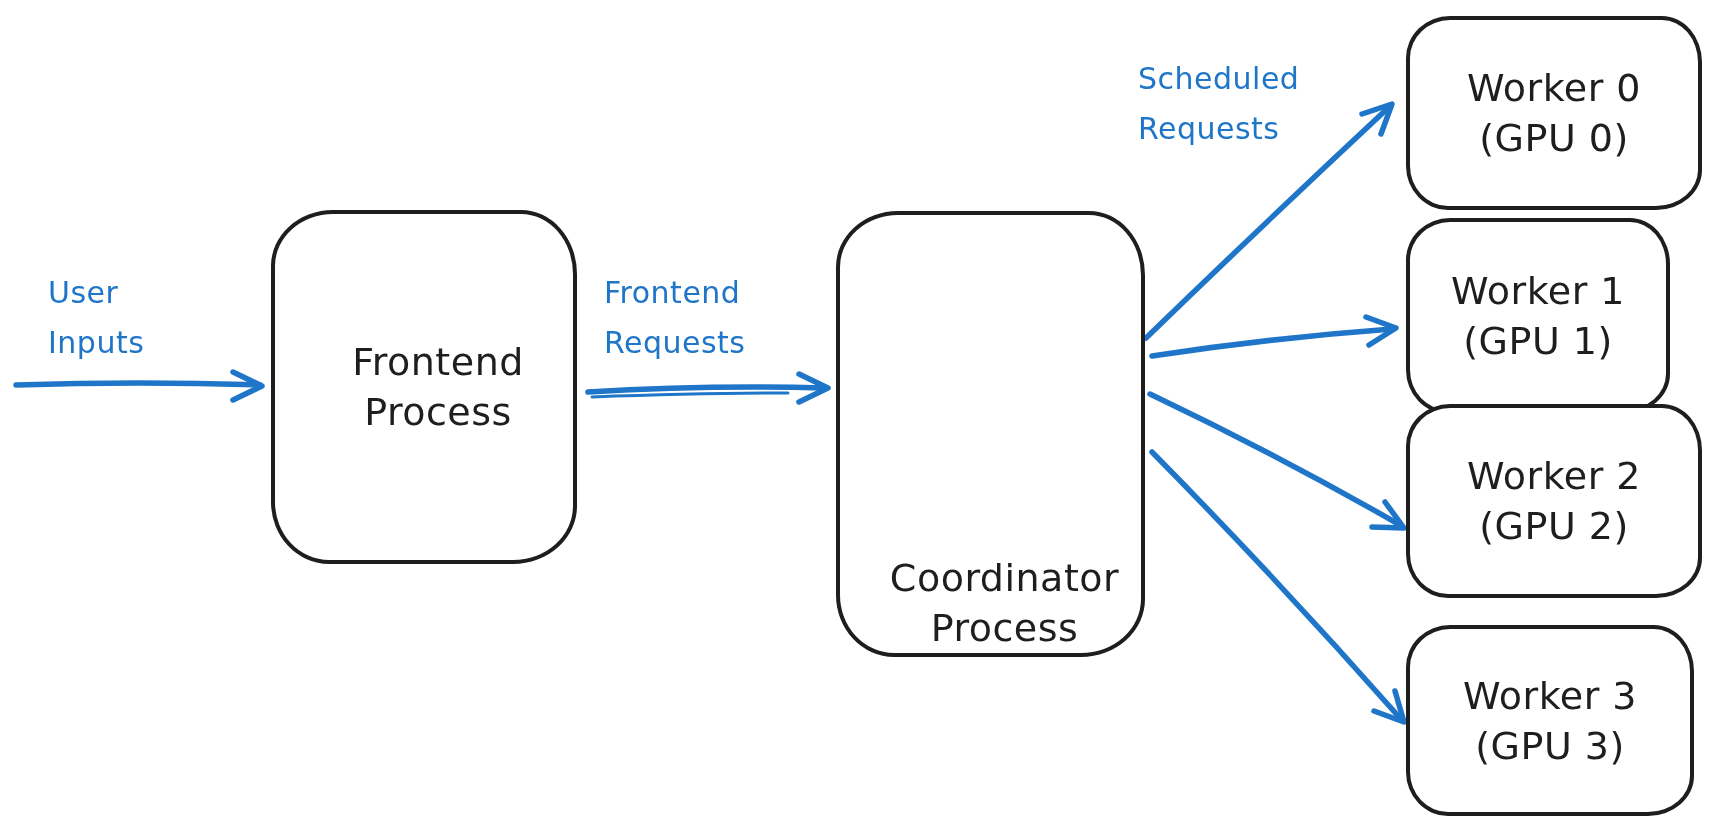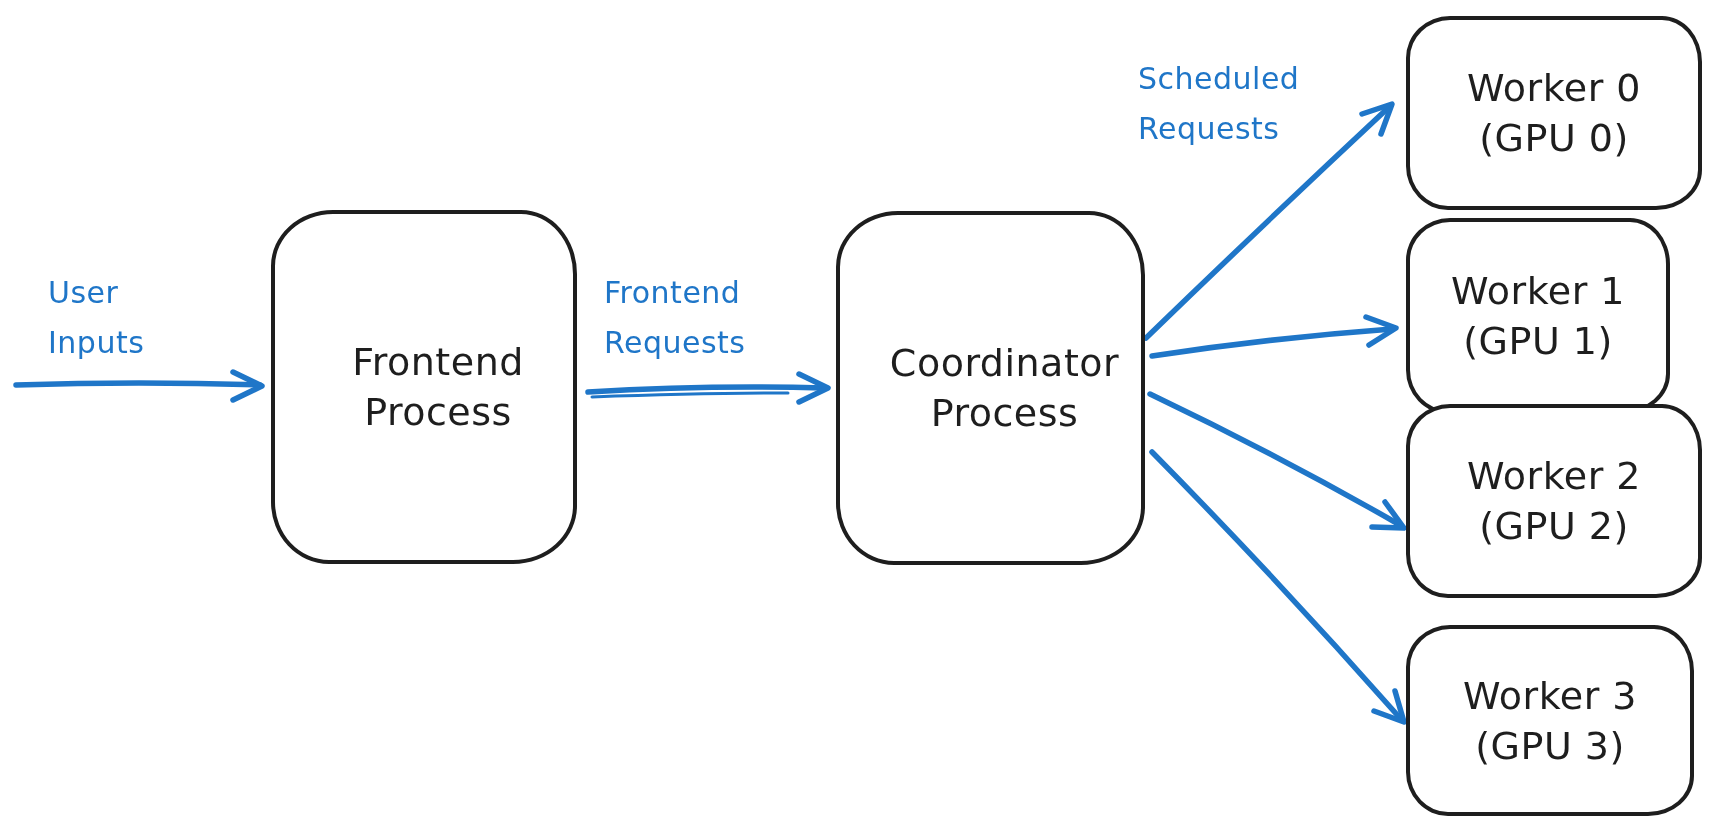--- a/index.html
+++ b/index.html
@@ -107,21 +107,21 @@
   <div class="edge-label" style="left:1138px; top:54px;">
     <div>Scheduled</div>
     <div>Requests</div>
   </div>
 
   <div class="node big" style="left:271px; top:210px; width:306px; height:354px;">
     <div>Frontend</div>
     <div>Process</div>
   </div>
 
-  <div class="node big" style="left:836px; top:211px; width:309px; height:354px;">
+  <div class="node big" style="left:836px; top:211px; width:309px; height:446px;justify-content:flex-end;">
     <div>Coordinator</div>
     <div>Process</div>
   </div>
 
   <div class="node small" style="left:1406px; top:16px; width:296px; height:194px;">
     <div>Worker 0</div>
     <div>(GPU 0)</div>
   </div>
 
   <div class="node small" style="left:1406px; top:218px; width:264px; height:196px;">

